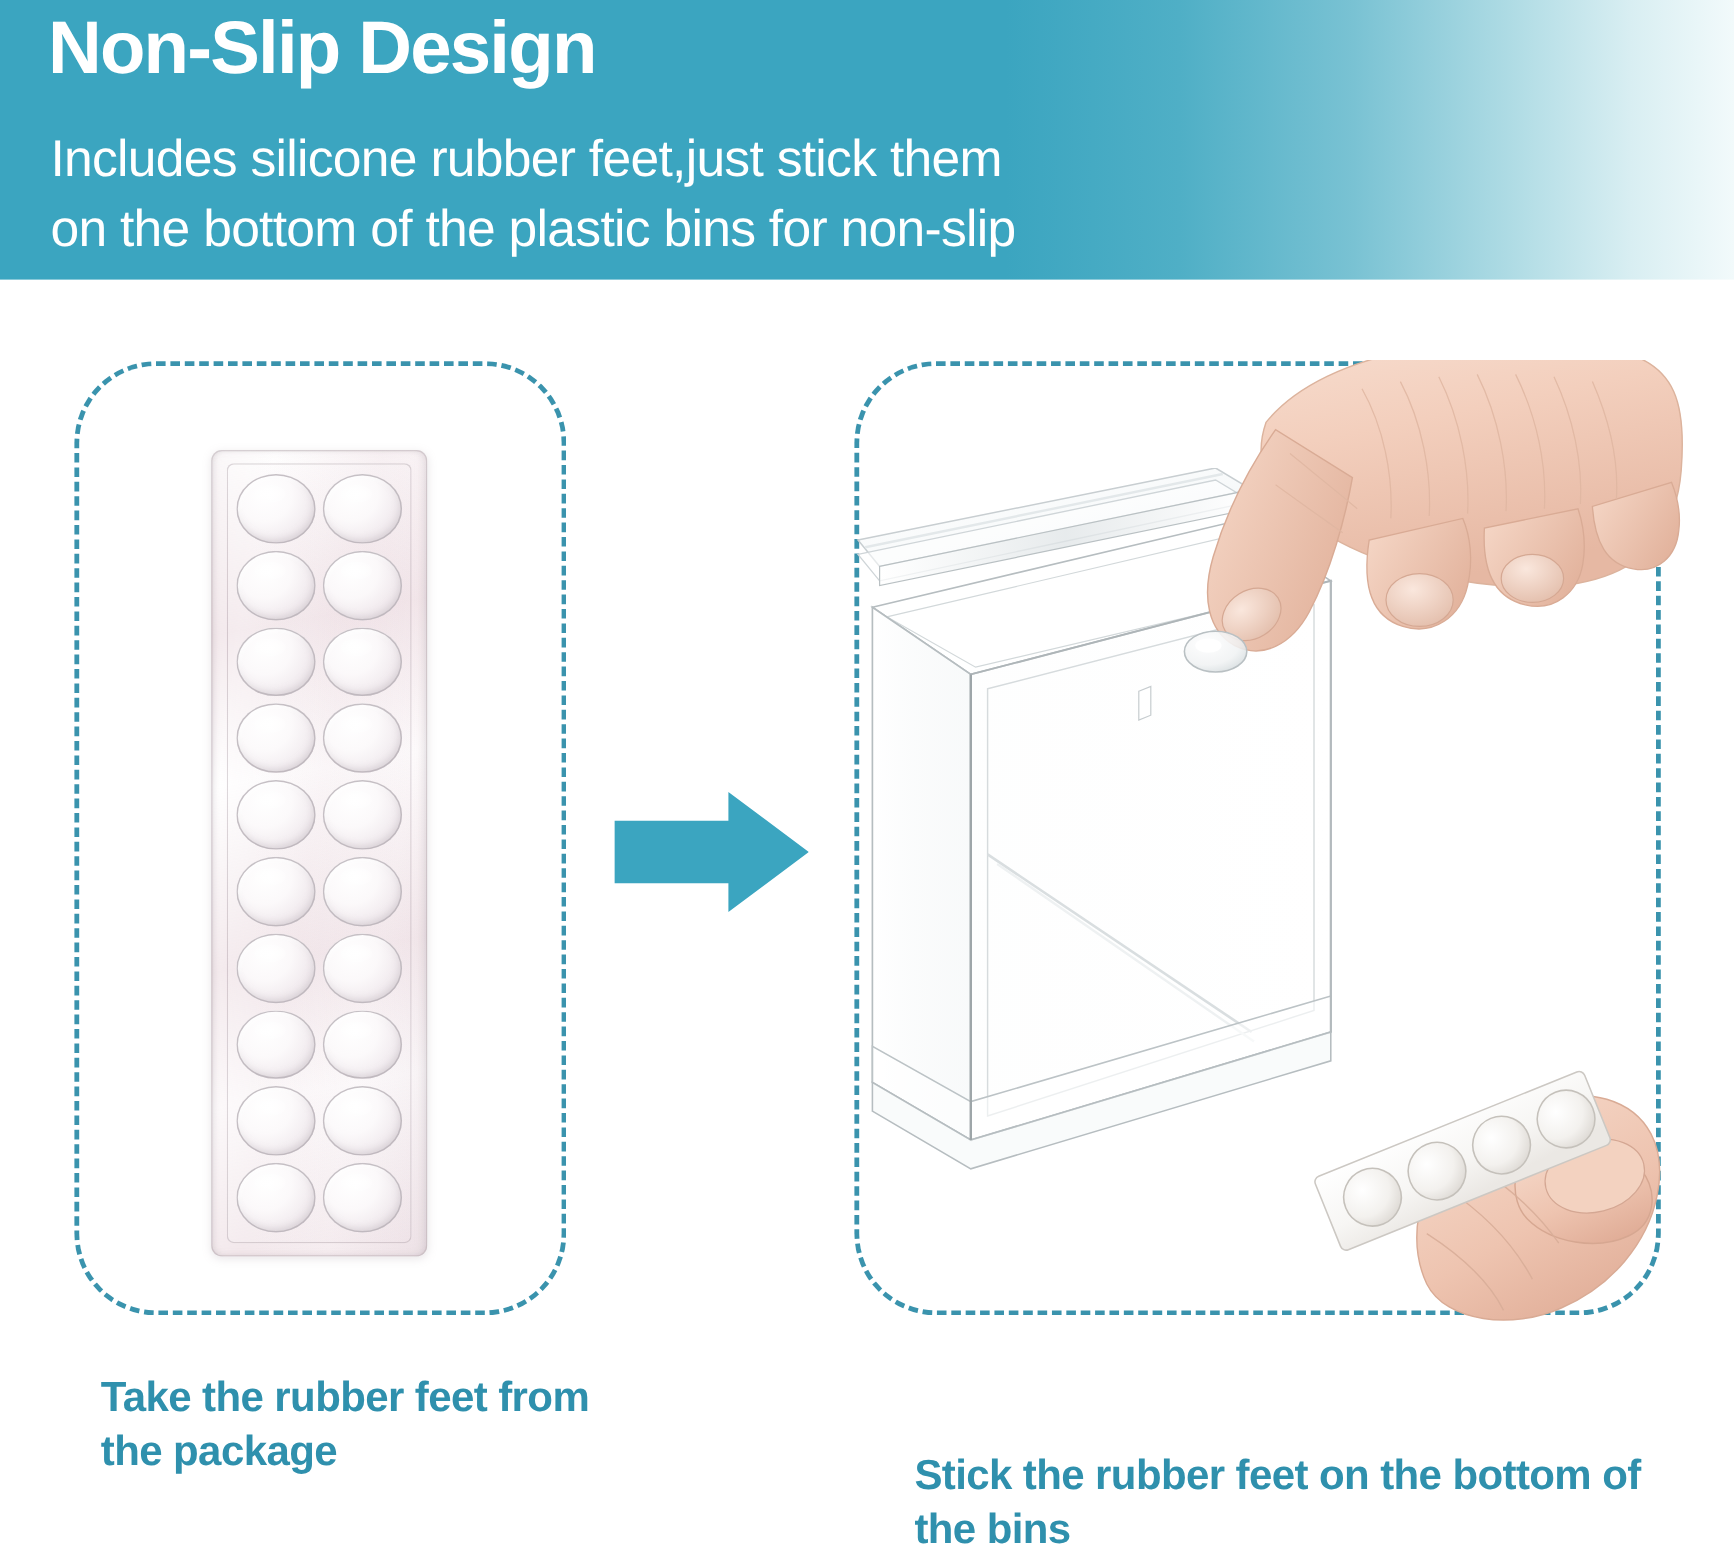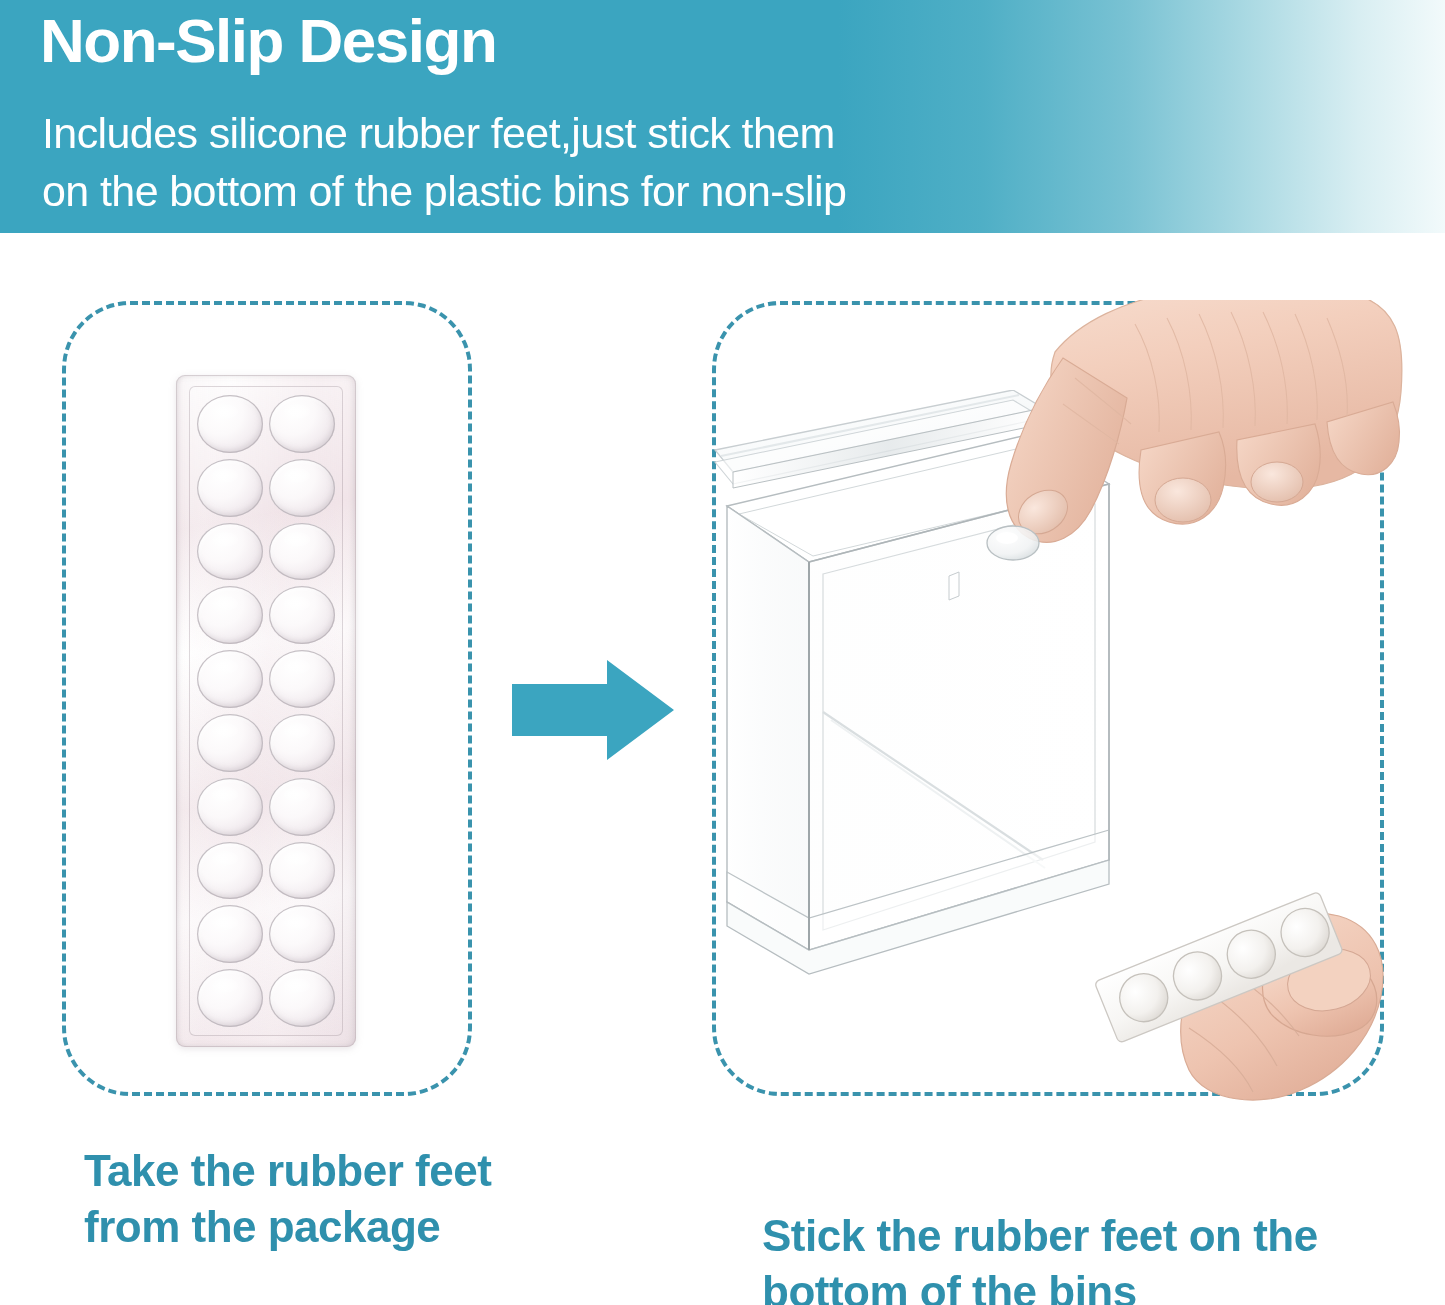--- a/index.html
+++ b/index.html
@@ -63,21 +63,21 @@
     box-sizing: border-box;
     background: transparent;
   }
   #panel-left  { left: 62px;  top: 301px; width: 410px; height: 795px; }
   #panel-right { left: 712px; top: 301px; width: 672px; height: 795px; }
 
   
   .caption {
     position: absolute;
     color: #2f90ad;
-    font-size: 44px;
+    font-size: 35px;
     font-weight: bold;
     line-height: 1.28;
     letter-spacing: -0.5px;
   }
   #caption-left  { left: 84px;  top: 1143px; width: 430px; }
   #caption-right { left: 762px; top: 1208px; width: 640px; }
 
   
   #arrow-icon {
     position: absolute;

